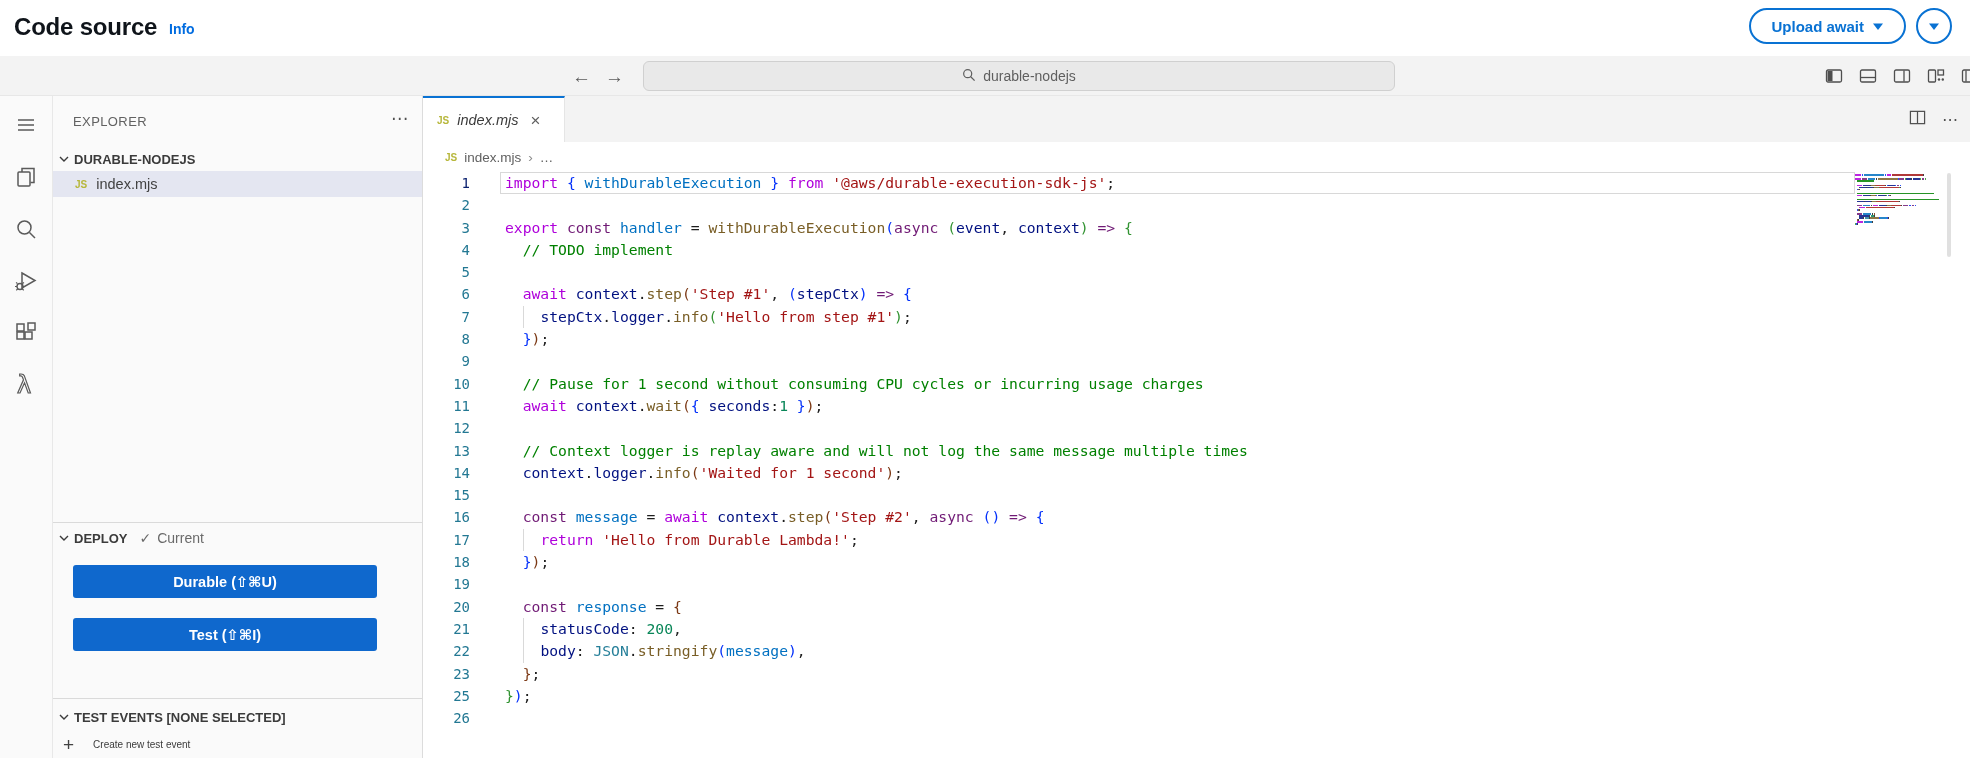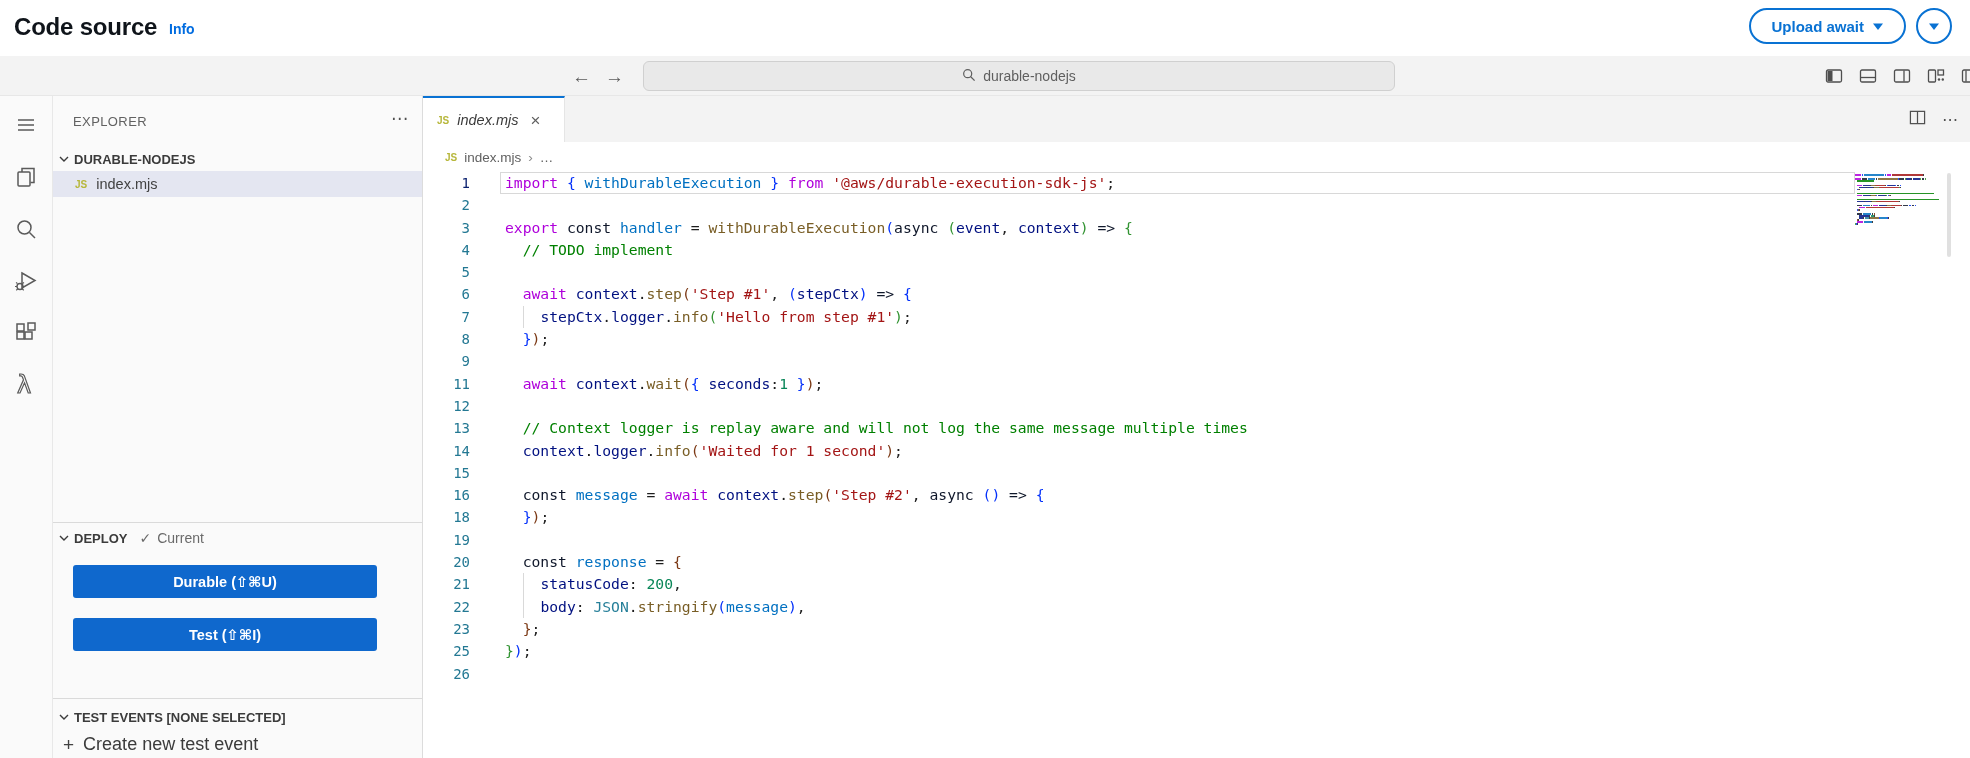--- a/index.html
+++ b/index.html
@@ -46,21 +46,21 @@
   .tree-file .lbl { margin-left:9px; font-size:14.5px; color:#424242; }
 
   .sb-sep { position:absolute; left:0; right:0; height:1px; background:#dadada; }
   .section-row { position:absolute; left:0; right:0; height:24px; display:flex; align-items:center; cursor:pointer; }
   .section-row .chev { margin-left:5px; }
   .section-row .lbl { font-size:13px; font-weight:700; margin-left:4px; color:#3b3b3b; }
   .deploy-status { margin-left:12px; display:flex; align-items:center; gap:6px; color:#6a6a6a; font-weight:400; font-size:14px; }
   .vsc-btn { position:absolute; left:20px; width:304px; height:33px; background:#0f68cd; color:#fff; border:none; border-radius:3px; font-size:14.5px; font-weight:700; font-family:"Liberation Sans","DejaVu Sans",sans-serif; cursor:pointer; }
   .create-row { position:absolute; left:0; right:0; height:24px; display:flex; align-items:center; cursor:pointer; }
   .create-row .plus { margin-left:10px; font-size:19px; font-weight:400; color:#424242; line-height:1; }
-  .create-row .lbl { margin-left:9px; font-size:18px; color:#3b3b3b; }
+  .create-row .lbl { margin-left:19px; font-size:10px; color:#3b3b3b; }
 
   
   .editor-pane { position:absolute; left:423px; top:40px; right:0; bottom:0; background:#fff; overflow:hidden; }
   .tabstrip { position:absolute; top:0; left:0; right:0; height:46px; background:#f3f3f3; display:flex; }
   .tab { position:relative; width:142px; height:46px; background:#fff; border-top:2px solid #0972d3; border-right:1px solid #e5e5e5; display:flex; align-items:center; padding:0 10px 0 14px; cursor:pointer; }
   .tab .fname { margin-left:8px; font-size:14.5px; font-style:italic; color:#3b3b3b; }
   .tab .close { margin-left:12px; font-size:17px; color:#5f5f5f; cursor:pointer; line-height:1; }
   .tab-actions { margin-left:auto; display:flex; align-items:center; gap:16px; padding-right:12px; }
   .tab-actions .ticon { cursor:pointer; }
   .tab-actions .dots { color:#4f4f4f; font-size:16px; cursor:pointer; }
@@ -79,21 +79,21 @@
   .guide { position:absolute; top:0; bottom:0; width:1px; background:#d9d9d9; }
 
   
   .minimap { position:absolute; left:1432px; top:78px; width:90px; cursor:pointer; }
   .mm-line { position:relative; height:2.05px; }
   .mm { position:absolute; top:0.3px; height:1.45px; background:currentColor; opacity:0.85; }
   .vscroll { position:absolute; left:1524px; top:77px; width:4px; height:84px; background:#cfcfcf; opacity:0.65; border-radius:2px; cursor:pointer; }
 
   .chev-svg, .check { flex:none; }
 </style>
-<style>.tk-kw{color:#af00db;}.tk-st{color:#0f172a;}.tk-fn{color:#795e26;}.tk-cls{color:#267f99;}.tk-var{color:#001080;}.tk-cvar{color:#0070c1;}.tk-str{color:#a31515;}.tk-num{color:#098658;}.tk-com{color:#008000;}.tk-pun{color:#1e1e1e;}.tk-pln{color:#1e1e1e;}.tk-b1{color:#0431fa;}.tk-b2{color:#319331;}.tk-b3{color:#7b3814;}</style></head>
+<style>.tk-kw{color:#af00db;}.tk-st{color:#701a75;}.tk-fn{color:#795e26;}.tk-cls{color:#267f99;}.tk-var{color:#001080;}.tk-cvar{color:#0070c1;}.tk-str{color:#a31515;}.tk-num{color:#098658;}.tk-com{color:#008000;}.tk-pun{color:#1e1e1e;}.tk-pln{color:#1e1e1e;}.tk-b1{color:#0431fa;}.tk-b2{color:#319331;}.tk-b3{color:#7b3814;}</style></head>
 <body>
 
 <div class="app">
 
   <div class="console-header">
     <div class="page-title">Code source</div>
     <div class="info-link">Info</div>
     <div class="header-actions">
       <button class="aws-btn">
         <span>Upload await</span>
@@ -268,26 +268,28 @@
       <div class="code-area" id="code-lines">
           <div class="code-row current"><span class="ln">1</span><span class="cl"><span class="tk-kw">import</span><span class="tk-pln"> </span><span class="tk-b1">{</span><span class="tk-pln"> </span><span class="tk-cvar">withDurableExecution</span><span class="tk-pln"> </span><span class="tk-b1">}</span><span class="tk-pln"> </span><span class="tk-kw">from</span><span class="tk-pln"> </span><span class="tk-str">'@aws/durable-execution-sdk-js'</span><span class="tk-pun">;</span></span></div>
           <div class="code-row"><span class="ln">2</span><span class="cl"></span></div>
           <div class="code-row"><span class="ln">3</span><span class="cl"><span class="tk-kw">export</span><span class="tk-pln"> </span><span class="tk-st">const</span><span class="tk-pln"> </span><span class="tk-cvar">handler</span><span class="tk-pln"> </span><span class="tk-pun">=</span><span class="tk-pln"> </span><span class="tk-fn">withDurableExecution</span><span class="tk-b1">(</span><span class="tk-st">async</span><span class="tk-pln"> </span><span class="tk-b2">(</span><span class="tk-var">event</span><span class="tk-pun">,</span><span class="tk-pln"> </span><span class="tk-var">context</span><span class="tk-b2">)</span><span class="tk-pln"> </span><span class="tk-st">=&gt;</span><span class="tk-pln"> </span><span class="tk-b2">{</span></span></div>
           <div class="code-row"><span class="ln">4</span><span class="cl"><span class="tk-pln">  </span><span class="tk-com">// TODO implement</span></span></div>
           <div class="code-row"><span class="ln">5</span><span class="cl"></span></div>
           <div class="code-row"><span class="ln">6</span><span class="cl"><span class="tk-pln">  </span><span class="tk-kw">await</span><span class="tk-pln"> </span><span class="tk-var">context</span><span class="tk-pun">.</span><span class="tk-fn">step</span><span class="tk-b3">(</span><span class="tk-str">'Step #1'</span><span class="tk-pun">,</span><span class="tk-pln"> </span><span class="tk-b1">(</span><span class="tk-var">stepCtx</span><span class="tk-b1">)</span><span class="tk-pln"> </span><span class="tk-st">=&gt;</span><span class="tk-pln"> </span><span class="tk-b1">{</span></span></div>
           <div class="code-row"><span class="ln">7</span><span class="cl"><i class="guide" style="left: 52.7px;"></i><span class="tk-pln">    </span><span class="tk-var">stepCtx</span><span class="tk-pun">.</span><span class="tk-var">logger</span><span class="tk-pun">.</span><span class="tk-fn">info</span><span class="tk-b2">(</span><span class="tk-str">'Hello from step #1'</span><span class="tk-b2">)</span><span class="tk-pun">;</span></span></div>
           <div class="code-row"><span class="ln">8</span><span class="cl"><span class="tk-pln">  </span><span class="tk-b1">}</span><span class="tk-b3">)</span><span class="tk-pun">;</span></span></div>
           <div class="code-row"><span class="ln">9</span><span class="cl"></span></div>
+          <div class="code-row"><span class="ln">10</span><span class="cl"><span class="tk-pln">  </span><span class="tk-com">// Pause for 1 second without consuming CPU cycles or incurring usage charges</span></span></div>
           <div class="code-row"><span class="ln">11</span><span class="cl"><span class="tk-pln">  </span><span class="tk-kw">await</span><span class="tk-pln"> </span><span class="tk-var">context</span><span class="tk-pun">.</span><span class="tk-fn">wait</span><span class="tk-b3">(</span><span class="tk-b1">{</span><span class="tk-pln"> </span><span class="tk-var">seconds</span><span class="tk-pun">:</span><span class="tk-num">1</span><span class="tk-pln"> </span><span class="tk-b1">}</span><span class="tk-b3">)</span><span class="tk-pun">;</span></span></div>
           <div class="code-row"><span class="ln">12</span><span class="cl"></span></div>
           <div class="code-row"><span class="ln">13</span><span class="cl"><span class="tk-pln">  </span><span class="tk-com">// Context logger is replay aware and will not log the same message multiple times</span></span></div>
           <div class="code-row"><span class="ln">14</span><span class="cl"><span class="tk-pln">  </span><span class="tk-var">context</span><span class="tk-pun">.</span><span class="tk-var">logger</span><span class="tk-pun">.</span><span class="tk-fn">info</span><span class="tk-b3">(</span><span class="tk-str">'Waited for 1 second'</span><span class="tk-b3">)</span><span class="tk-pun">;</span></span></div>
           <div class="code-row"><span class="ln">15</span><span class="cl"></span></div>
           <div class="code-row"><span class="ln">16</span><span class="cl"><span class="tk-pln">  </span><span class="tk-st">const</span><span class="tk-pln"> </span><span class="tk-cvar">message</span><span class="tk-pln"> </span><span class="tk-pun">=</span><span class="tk-pln"> </span><span class="tk-kw">await</span><span class="tk-pln"> </span><span class="tk-var">context</span><span class="tk-pun">.</span><span class="tk-fn">step</span><span class="tk-b3">(</span><span class="tk-str">'Step #2'</span><span class="tk-pun">,</span><span class="tk-pln"> </span><span class="tk-st">async</span><span class="tk-pln"> </span><span class="tk-b1">(</span><span class="tk-b1">)</span><span class="tk-pln"> </span><span class="tk-st">=&gt;</span><span class="tk-pln"> </span><span class="tk-b1">{</span></span></div>
+          <div class="code-row"><span class="ln">17</span><span class="cl"><i class="guide" style="left: 52.7px;"></i><span class="tk-pln">    </span><span class="tk-kw">return</span><span class="tk-pln"> </span><span class="tk-str">'Hello from Durable Lambda!'</span><span class="tk-pun">;</span></span></div>
           <div class="code-row"><span class="ln">18</span><span class="cl"><span class="tk-pln">  </span><span class="tk-b1">}</span><span class="tk-b3">)</span><span class="tk-pun">;</span></span></div>
           <div class="code-row"><span class="ln">19</span><span class="cl"></span></div>
           <div class="code-row"><span class="ln">20</span><span class="cl"><span class="tk-pln">  </span><span class="tk-st">const</span><span class="tk-pln"> </span><span class="tk-cvar">response</span><span class="tk-pln"> </span><span class="tk-pun">=</span><span class="tk-pln"> </span><span class="tk-b3">{</span></span></div>
           <div class="code-row"><span class="ln">21</span><span class="cl"><i class="guide" style="left: 52.7px;"></i><span class="tk-pln">    </span><span class="tk-var">statusCode</span><span class="tk-pun">:</span><span class="tk-pln"> </span><span class="tk-num">200</span><span class="tk-pun">,</span></span></div>
           <div class="code-row"><span class="ln">22</span><span class="cl"><i class="guide" style="left: 52.7px;"></i><span class="tk-pln">    </span><span class="tk-var">body</span><span class="tk-pun">:</span><span class="tk-pln"> </span><span class="tk-cls">JSON</span><span class="tk-pun">.</span><span class="tk-fn">stringify</span><span class="tk-b1">(</span><span class="tk-cvar">message</span><span class="tk-b1">)</span><span class="tk-pun">,</span></span></div>
           <div class="code-row"><span class="ln">23</span><span class="cl"><span class="tk-pln">  </span><span class="tk-b3">}</span><span class="tk-pun">;</span></span></div>
           <div class="code-row"><span class="ln">25</span><span class="cl"><span class="tk-b2">}</span><span class="tk-b1">)</span><span class="tk-pun">;</span></span></div>
           <div class="code-row"><span class="ln">26</span><span class="cl"></span></div>
         </div>
 

